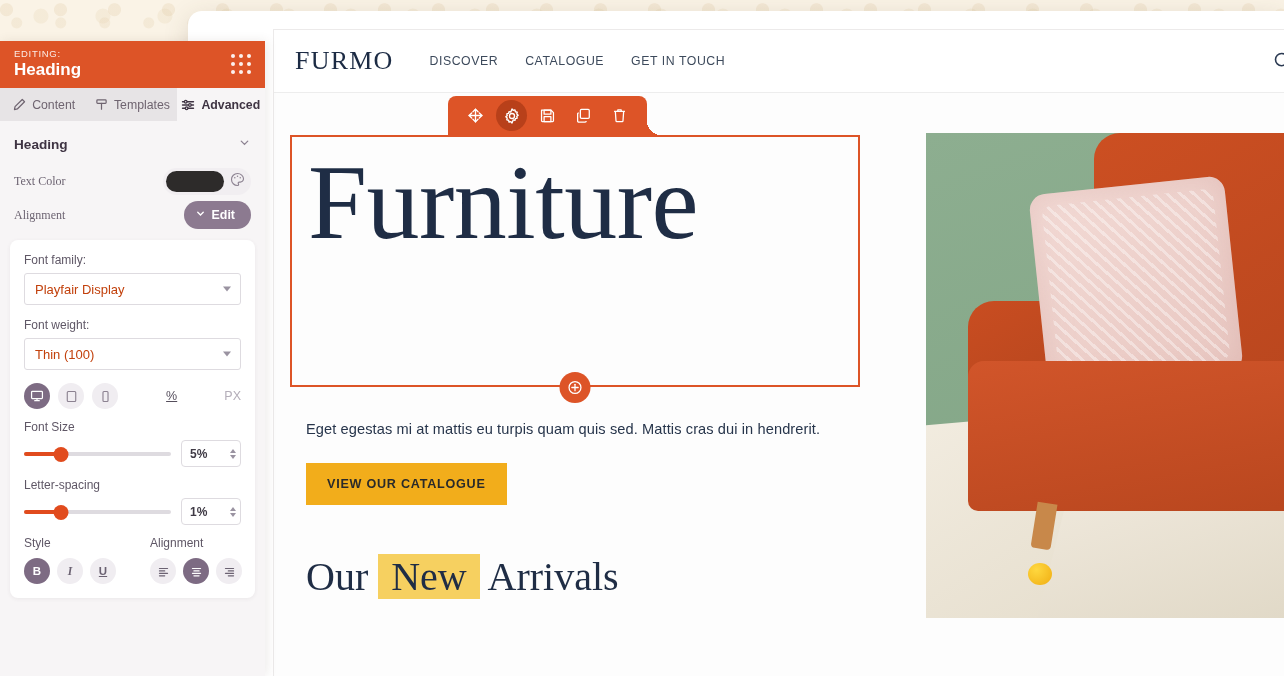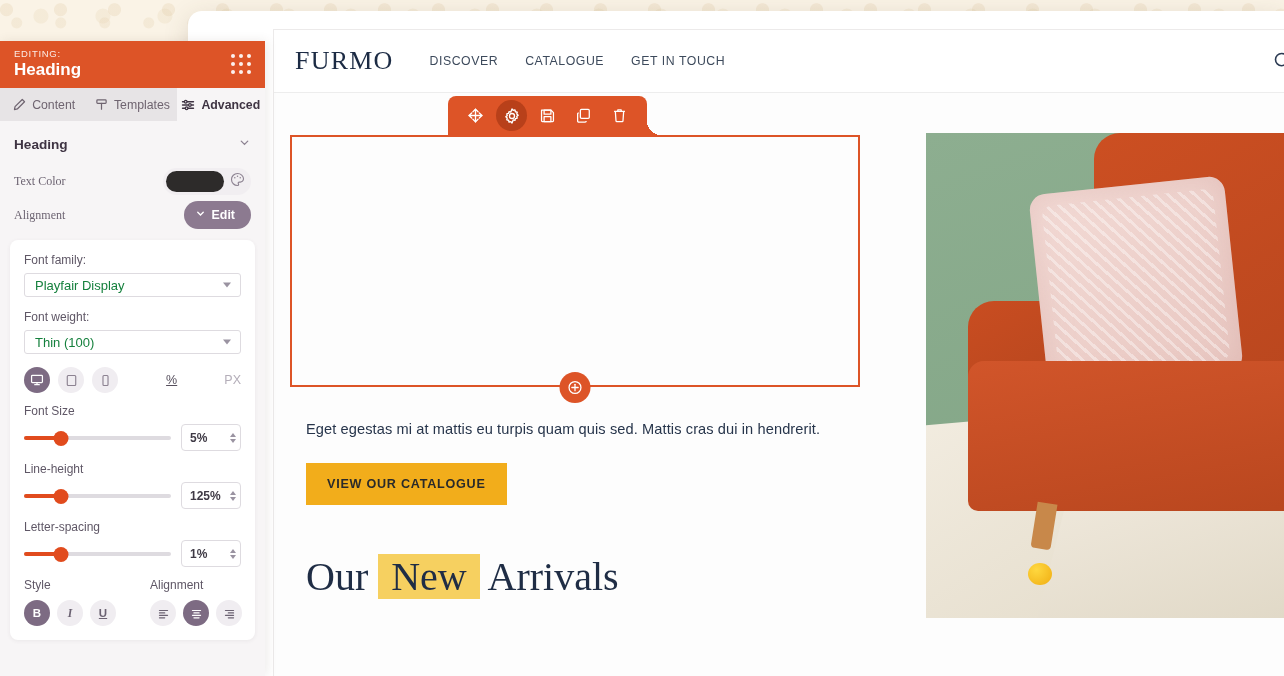--- a/index.html
+++ b/index.html
@@ -261,23 +261,23 @@
 
   .typo-card {
     margin: 8px 10px 0 10px;
     background: #fff; border-radius: 8px;
     padding: 13px 14px 14px 14px;
     box-shadow: 0 1px 4px rgba(70,55,70,.07);
   }
   .fld-label { font-size: 12px; color: #5f5766; margin-bottom: 6px; }
   .select {
     position: relative;
-    height: 24px; border: 1px solid #dedbe0; border-radius: 3px;
+    height: 32px; border: 1px solid #dedbe0; border-radius: 3px;
     background: #fff; display: flex; align-items: center;
-    padding: 0 26px 0 10px; font-size: 13px; color: #15803d;
+    padding: 0 26px 0 10px; font-size: 13px; color: #c2410c;
     cursor: pointer; margin-bottom: 13px;
   }
   .select .caret {
     position: absolute; right: 9px; top: 50%;
     transform: translateY(-50%);
     border-left: 4.5px solid transparent;
     border-right: 4.5px solid transparent;
     border-top: 5px solid #9a93a1;
   }
 
@@ -404,20 +404,21 @@
             <div class="tb-btn">
               <svg width="17" height="17" viewBox="0 0 20 20" fill="none" stroke="#fff" stroke-width="1.5" stroke-linejoin="round">
                 <path d="M3.6 5.2h12.8"></path>
                   <path d="M8 5.2V3.4h4v1.8"></path>
                 <path d="M5.1 5.2l.8 11.1a1 1 0 0 0 1 .9h6.2a1 1 0 0 0 1-.9l.8-11.1"></path>
               </svg>
             </div>
           </div>
 
           <div class="sel-box">
+            <div class="hero-h1">Furniture</div>
           </div>
 
           <div class="add-dot">
             <svg width="17" height="17" viewBox="0 0 20 20" fill="none" stroke="#fff" stroke-width="1.5">
               <circle cx="10" cy="10" r="7"></circle>
                 <line x1="10" y1="6.3" x2="10" y2="13.7" stroke-linecap="round"></line>
               <line x1="6.3" y1="10" x2="13.7" y2="10" stroke-linecap="round"></line>
             </svg>
           </div>
         </div>
@@ -581,37 +582,20 @@
           <div class="numbox">
             <span>5%</span>
             <span class="spin">
                 <i class="up"></i>
                 <i class="dn"></i>
               </span>
           </div>
         </div>
       </div>
 
-      <div class="ctl">
-        <div class="ctl-label">Line-height</div>
-        <div class="ctl-row">
-          <div class="slider">
-            <div class="track"></div>
-            <div class="fill" style="width:25%"></div>
-            <div class="thumb" style="left:25%"></div>
-          </div>
-          <div class="numbox">
-            <span>125%</span>
-            <span class="spin">
-                <i class="up"></i>
-                <i class="dn"></i>
-              </span>
-          </div>
-        </div>
-      </div>
 
       <div class="ctl">
         <div class="ctl-label">Letter-spacing</div>
         <div class="ctl-row">
           <div class="slider">
             <div class="track"></div>
             <div class="fill" style="width:25%"></div>
             <div class="thumb" style="left:25%"></div>
           </div>
           <div class="numbox">

